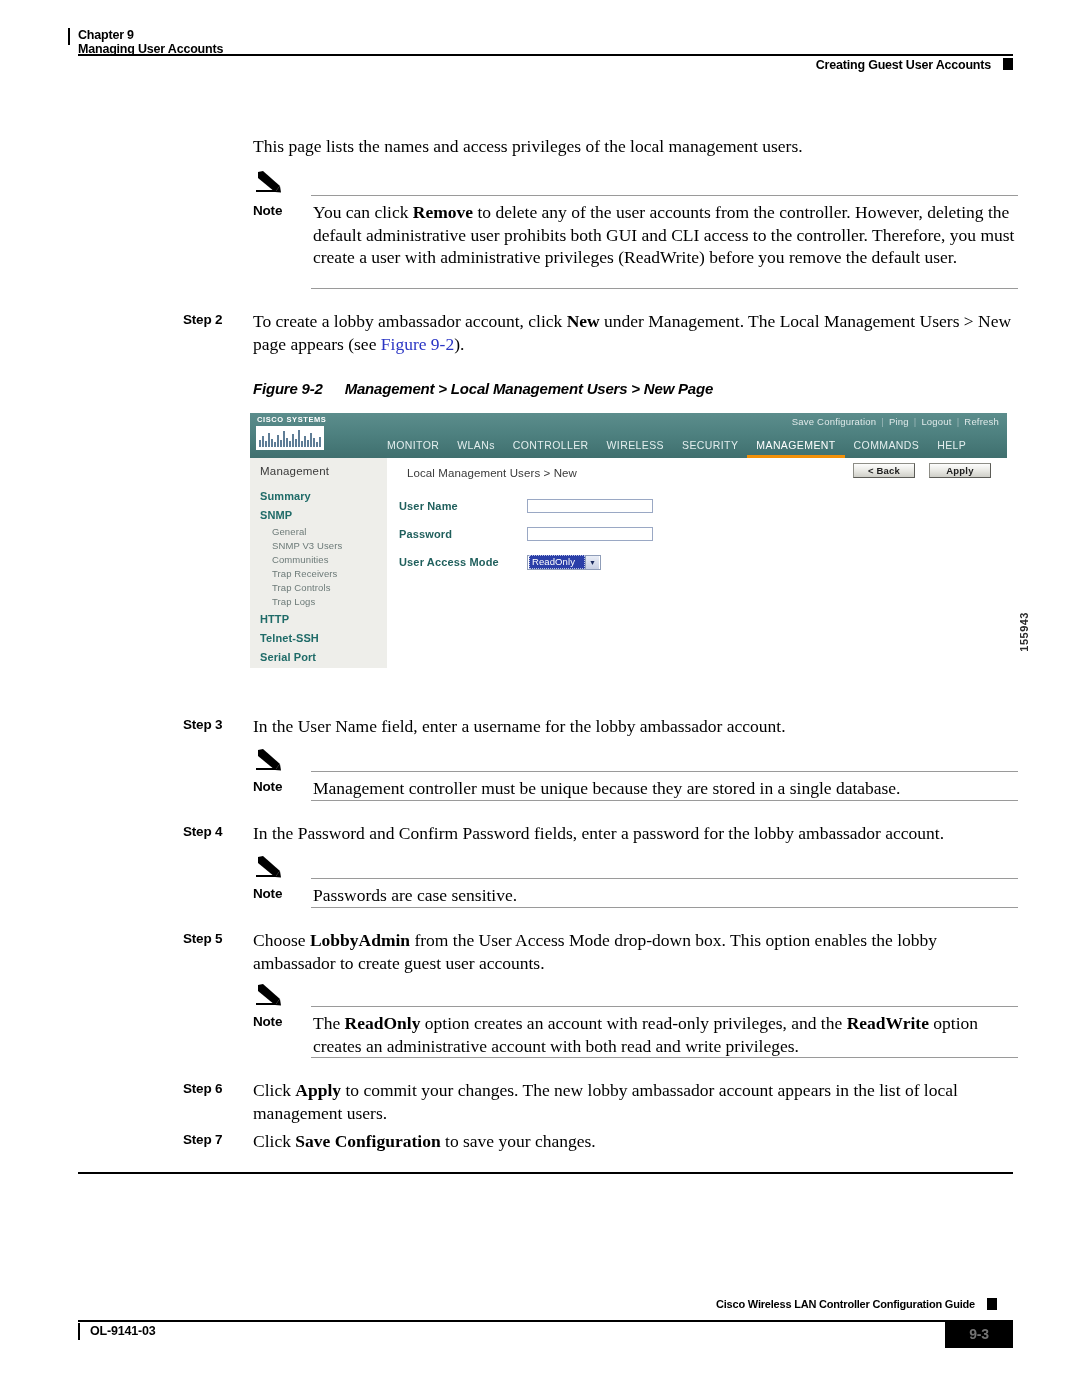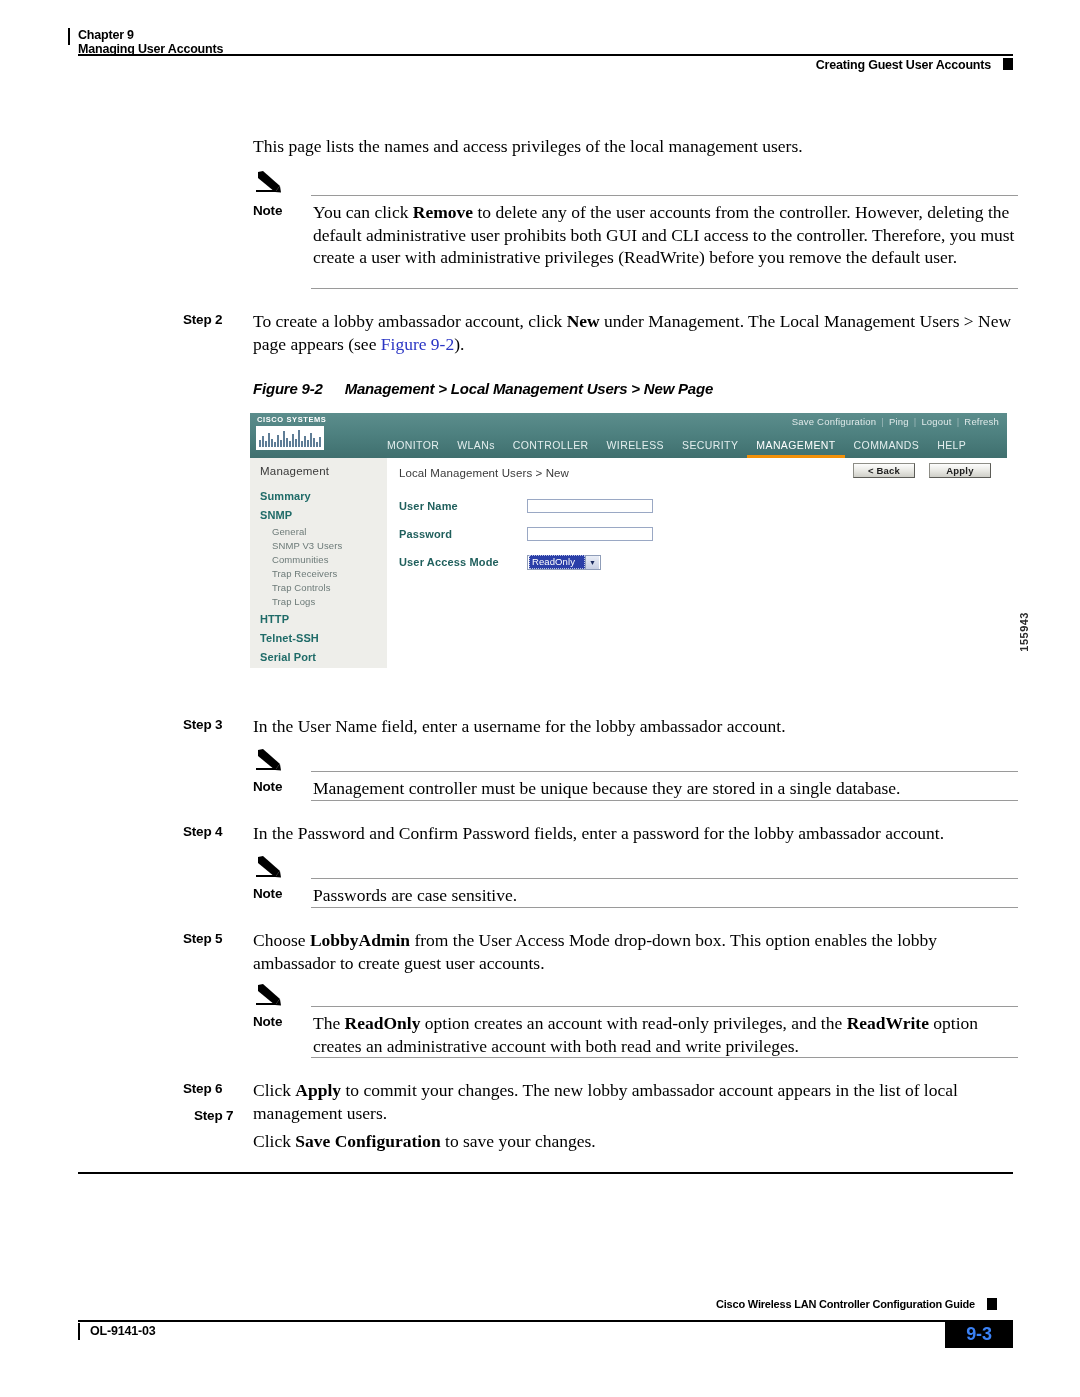--- a/index.html
+++ b/index.html
@@ -198,21 +198,21 @@
     margin: 0 0 3px 12px; line-height: 11px;
   }
   .side-sub-wrap { margin-bottom: 6px; }
 
   .main-panel {
     position: absolute; left: 137px; top: 0;
     width: 620px; height: 210px;
     background: #ffffff;
   }
   .crumb {
-    position: absolute; left: 12px; top: 9px;
+    position: absolute; left: 20px; top: 9px;
     font-size: 11.5px; color: #3a3a3a;
     letter-spacing: 0.1px;
   }
   .btn-row { position: absolute; right: 16px; top: 5px; display: flex; gap: 14px; }
   .gbtn {
     width: 62px; height: 15px;
     background: linear-gradient(to bottom,#fdfdfd 0%,#e7e7e2 55%,#cfcfc8 100%);
     border: 1px solid #8d8d86;
     border-right-color: #5c5c57; border-bottom-color: #5c5c57;
     font-size: 9.5px; font-weight: bold; color: #1b1b1b;
@@ -296,23 +296,23 @@
     font-weight: bold; font-size: 12.5px;
     letter-spacing: -0.2px;
   }
   .ftr-rule-left {
     position: absolute; left: 0px; top: 25px;
     width: 2px; height: 17px; background: #000;
   }
   .ftr-page {
     position: absolute; right: 0px; top: 22px;
     width: 68px; height: 28px; background: #000;
-    color: #3b82f6;
-    font-family: "Liberation Sans", sans-serif;
-    font-weight: bold; font-size: 18px;
+    color: #737373;
+    font-family: "Liberation Sans", sans-serif;
+    font-weight: bold; font-size: 14px;
     display: flex; align-items: center; justify-content: center;
     letter-spacing: -0.2px;
   }
 </style>
 </head>
 <body>
 
 <div class="page-header">
   <div class="hdr-rule-left"></div>
   <div class="hdr-left">
@@ -510,21 +510,21 @@
   </div>
 
   <div class="step-row">
     <div class="step-label" style="top:1081px;">Step 6</div>
     <div class="step-text" style="top:1079px;">
       Click <b>Apply</b> to commit your changes. The new lobby ambassador account appears in the list of local management users.
     </div>
   </div>
 
   <div class="step-row">
-    <div class="step-label" style="top:1108px;margin-left:11px;">Step 7</div>
+    <div class="step-label" style="top:1132px;">Step 7</div>
     <div class="step-text" style="top:1130px;">
       Click <b>Save Configuration</b> to save your changes.
     </div>
   </div>
 
   <div class="bottom-rule"></div>
 </div>
 
 <div class="footer">
   <div class="ftr-right">Cisco Wireless LAN Controller Configuration Guide</div>

